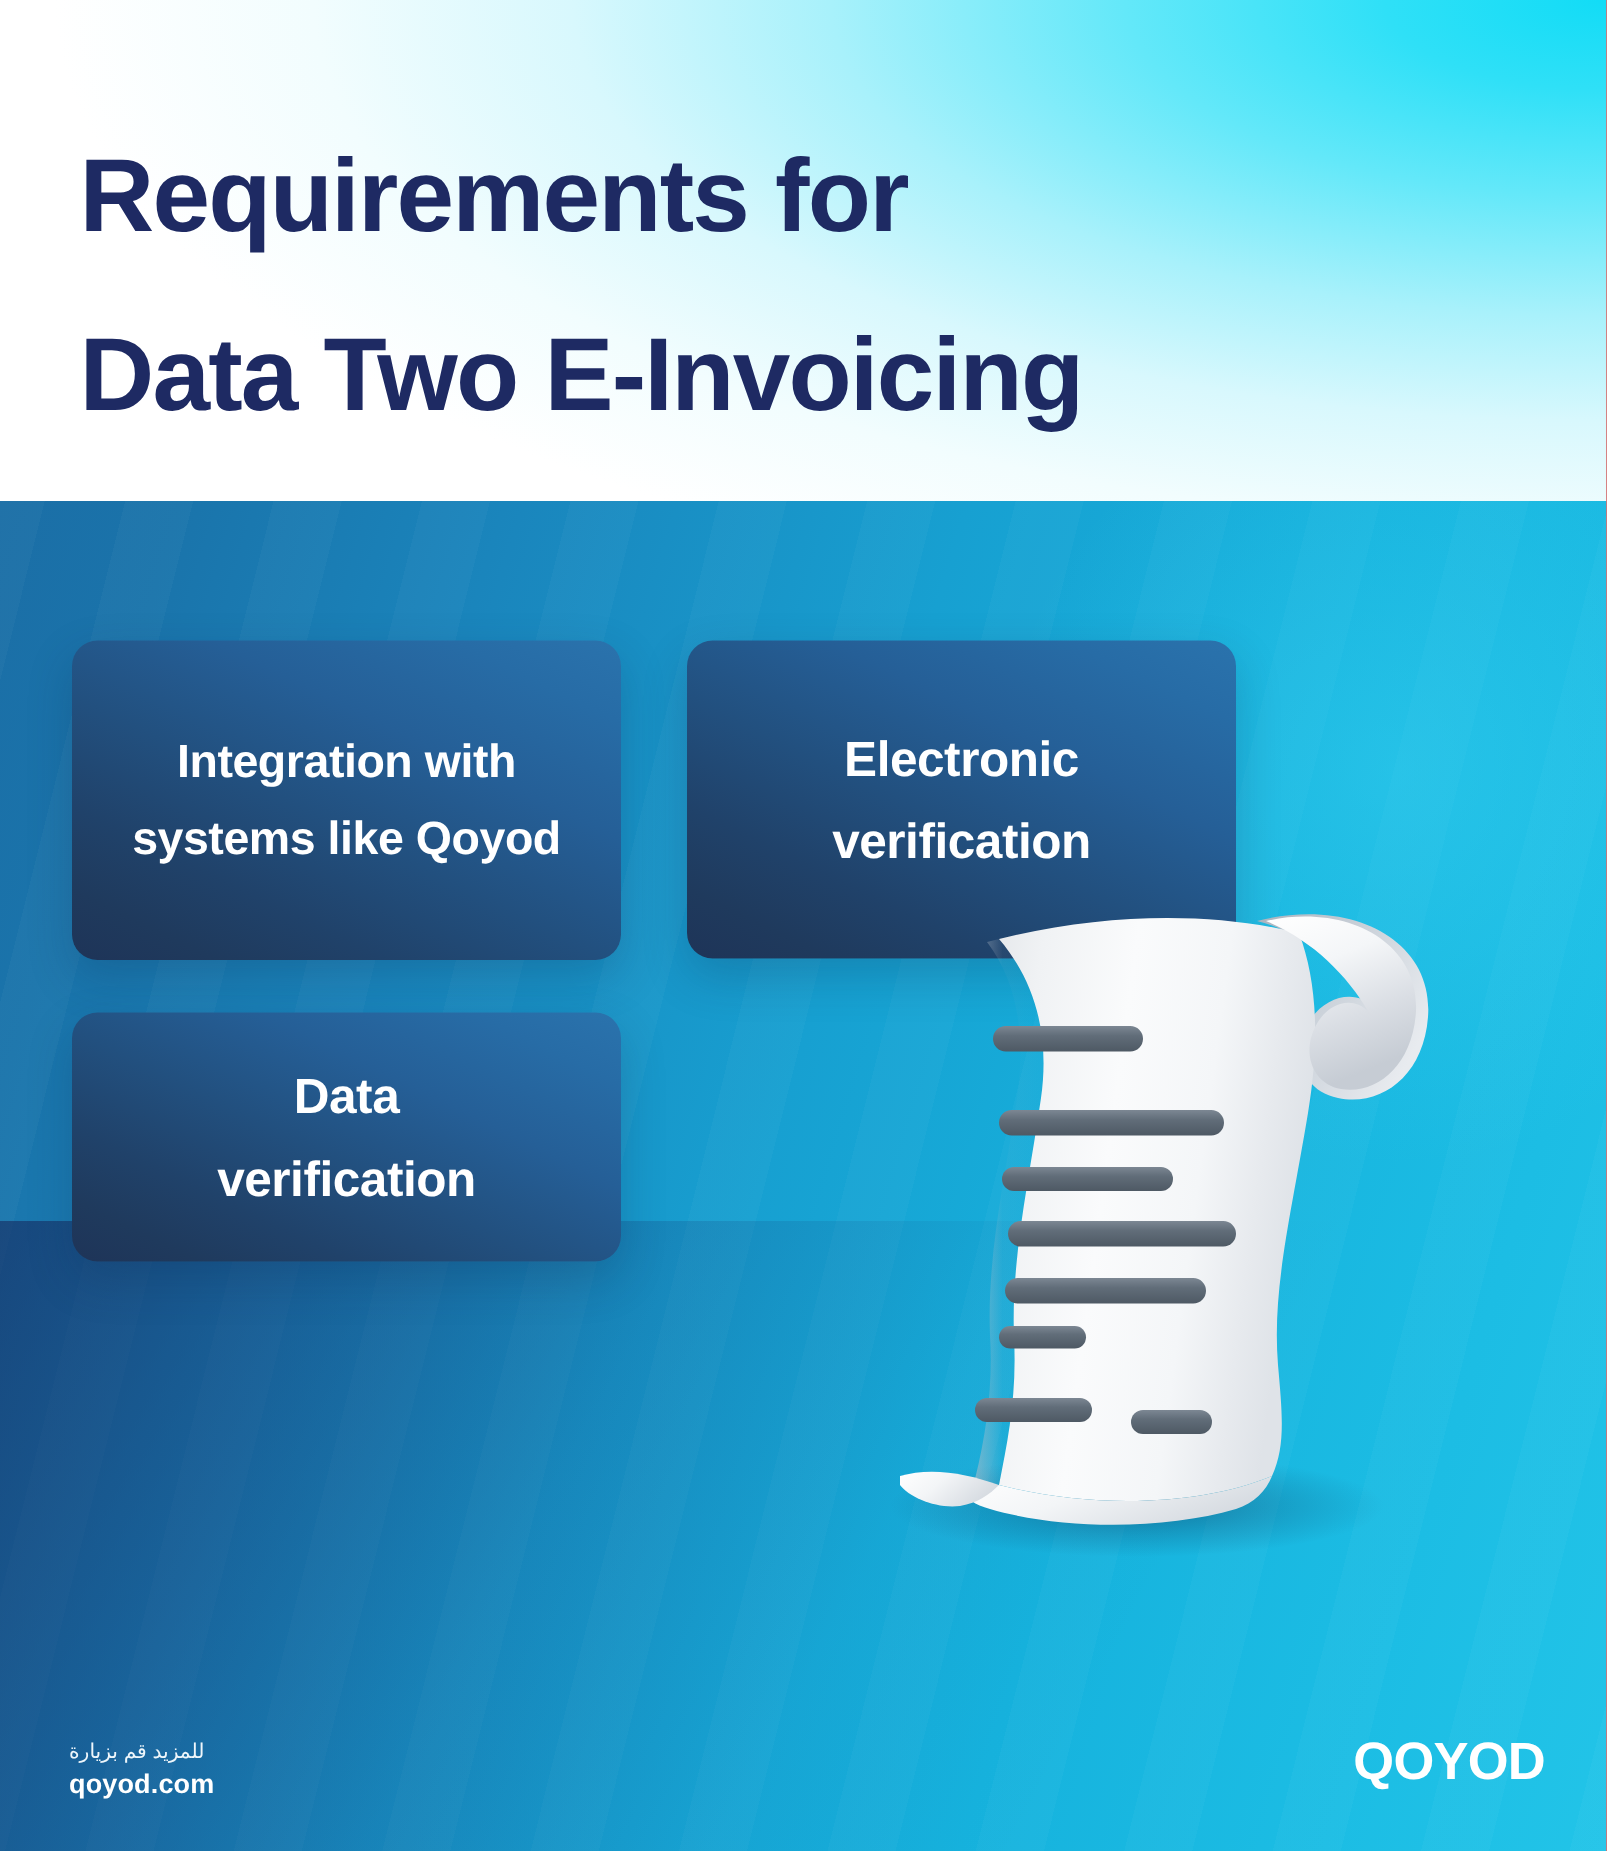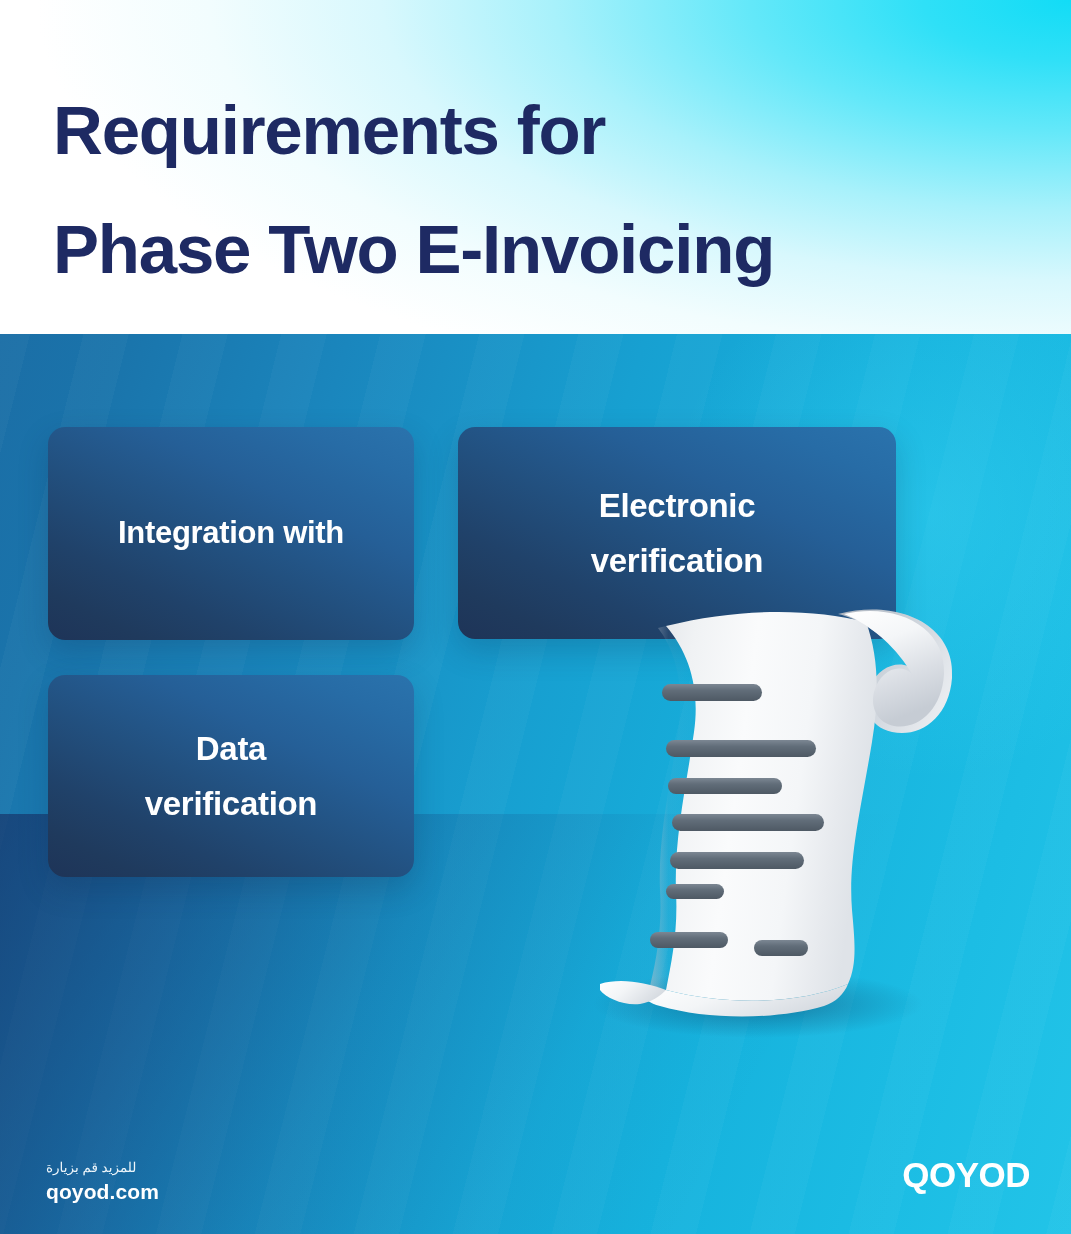--- a/index.html
+++ b/index.html
@@ -128,22 +128,22 @@
   }
   .card-text {
     font-size:31px;
     line-height:1.62;
     font-weight:bold;
     color:#ffffff;
     letter-spacing:-0.3px;
   }
 
   #card-1 { left:48px;  top:427px; width:366px; height:213px; }
-  #card-2 { left:458px; top:427px; width:438px; height:212px; }
-  #card-3 { left:48px;  top:675px; width:366px; height:202px; }
+  #card-2 { left:458px; top:427px; width:366px; height:212px; }
+  #card-3 { left:48px;  top:675px; width:366px; height:166px; }
 
   #card-2 .card-text { font-size:33px; line-height:1.68; }
   #card-3 .card-text { font-size:33px; line-height:1.68; }
 
   
   .receipt-wrap {
     position:absolute;
     left:548px;
     top:592px;
     width:420px;
@@ -162,21 +162,21 @@
     display:block;
     font-size:13.5px;
     line-height:1.45;
     font-weight:normal;
     direction:rtl;
     text-align:left;
     color:#eef6fb;
   }
   .footer-url {
     display:block;
-    font-size:21px;
+    font-size:18px;
     line-height:1.3;
     font-weight:bold;
     color:#ffffff;
     letter-spacing:0.1px;
   }
 
   .brand-logo {
     position:absolute;
     right:41px;
     top:1157px;
@@ -193,33 +193,34 @@
   }
 </style>
 </head>
 <body>
 
 <div class="poster">
 
   <div class="header">
     <div class="header-inner">
       <span class="title-line">Requirements for</span>
-      <span class="title-line">Phase Two E-Invoicing</span>
+      <span class="title-line">Data Two E-Invoicing</span>
     </div>
   </div>
 
   <div class="body-bg">
     <div class="streaks"></div>
     <div class="corner-glow"></div>
     <div class="footer-shade"></div>
   </div>
 
   <div class="card" id="card-1">
     <div class="card-text">
       <span>Integration with</span><br>
+      <span>systems like Qoyod</span>
     </div>
   </div>
 
   <div class="card" id="card-2">
     <div class="card-text">
       <span>Electronic</span><br>
       <span>verification</span>
     </div>
   </div>
 

